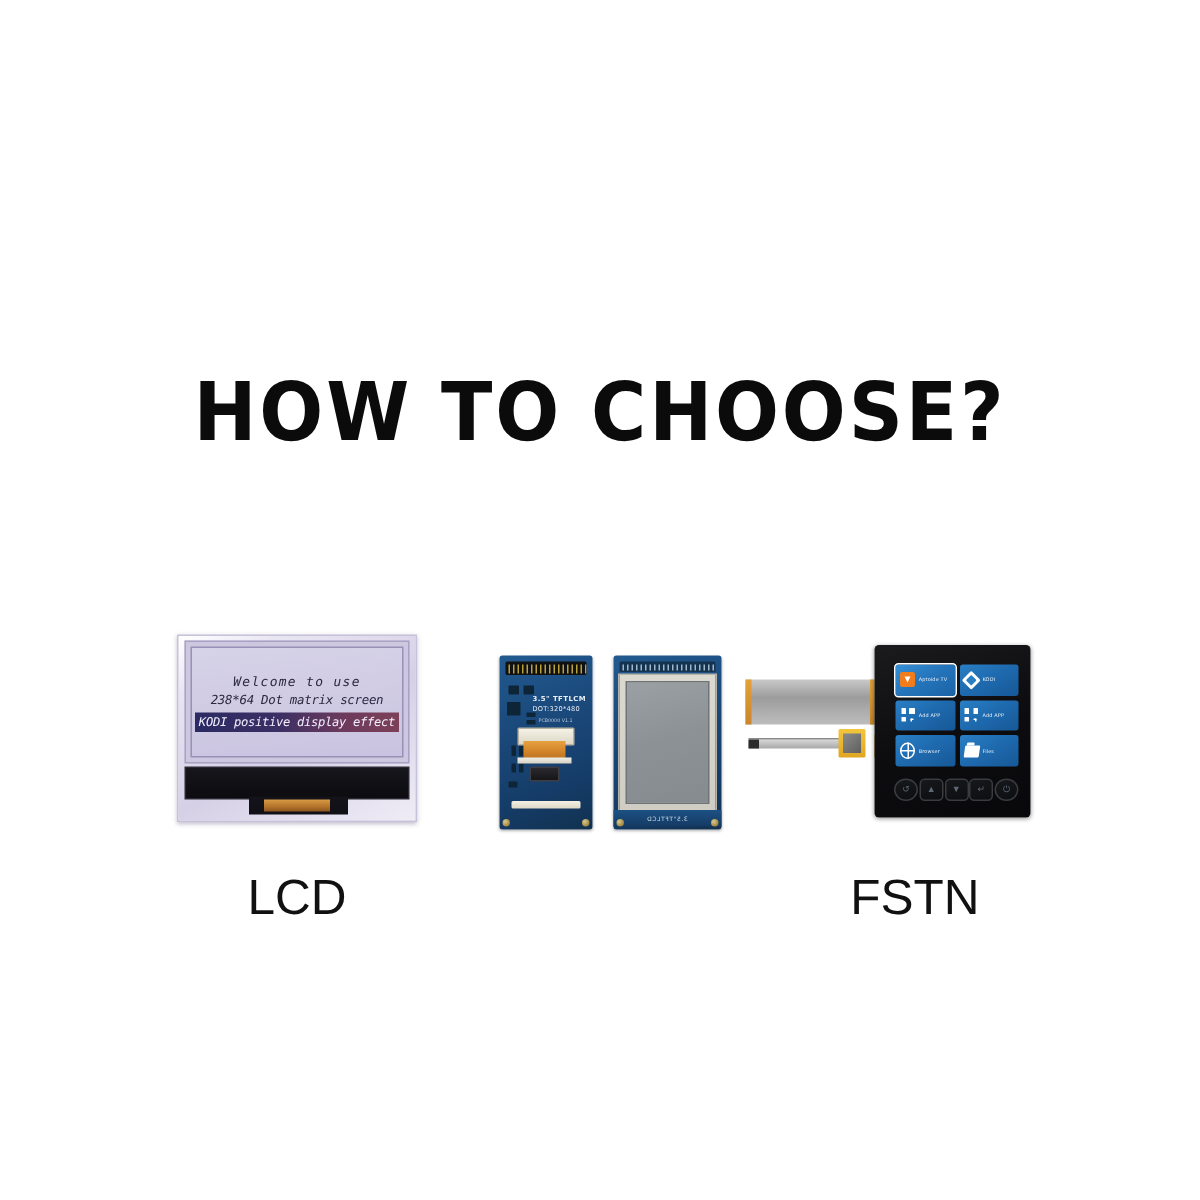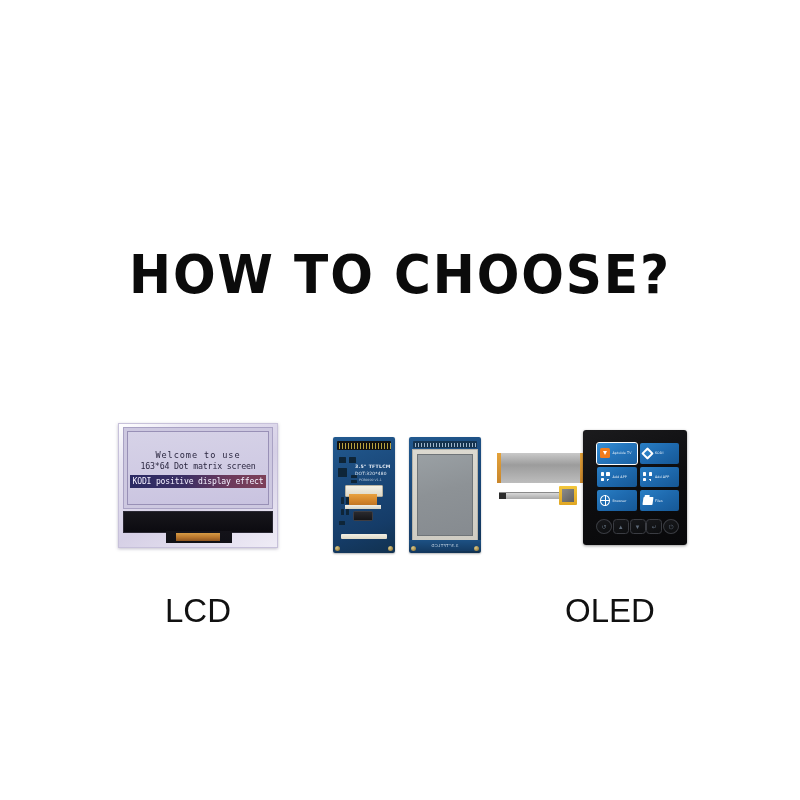--- a/index.html
+++ b/index.html
@@ -19,21 +19,21 @@
     letter-spacing:2px;
     color:#0b0b0b;
     transform:scaleX(0.93);
     white-space:nowrap;
   }
 
   
   #row{position:absolute;left:0;top:415px;width:800px;height:150px;}
 
   
-  #lcd{position:absolute;left:118px;top:8px;width:160px;height:125px;}
+  #lcd{position:absolute;left:118px;top:8px;width:160px;height:125px;font-style:italic;}
   #lcd-bezel{
     position:absolute;inset:0;
     background:linear-gradient(150deg,#ffffff 0%,#e9e6f3 18%,#d6d0e6 55%,#efecf6 100%);
     border:1px solid #c7c1da;
     box-shadow:0 1px 3px rgba(80,70,110,.35);
   }
   #lcd-inner{
     position:absolute;left:5px;top:4px;right:5px;height:82px;
     background:#cdc8e0;
     border:1px solid #a9a2c4;
@@ -293,21 +293,21 @@
   .obtn{
     width:14px;height:13px;border-radius:3.5px;
     border:1px solid #3a3c42;
     background:linear-gradient(160deg,#17181b 0%,#0d0e10 100%);
     display:flex;align-items:center;justify-content:center;
     color:#5d6977;font-size:6px;line-height:1;
   }
   .obtn.round{border-radius:50%;}
 
   
-  #captions{position:absolute;left:0;top:592px;width:754px;height:50px;}
+  #captions{position:absolute;left:0;top:579px;width:754px;height:50px;}
   .caption{
     position:absolute;top:0;
     font-family:"Liberation Sans", sans-serif;
     font-size:33px;color:#111111;
     text-align:center;white-space:nowrap;
   }
   #cap-lcd{left:128px;width:140px;}
   #cap-tft{left:337px;width:140px;}
   #cap-oled{left:540px;width:140px;}
 </style>
@@ -316,21 +316,21 @@
 
 <div id="title">HOW TO CHOOSE?</div>
 
 <div id="row">
 
   <div id="lcd">
     <div id="lcd-bezel"></div>
     <div id="lcd-inner">
       <div id="lcd-screen">
         <div class="lcd-line l1">Welcome to use</div>
-        <div class="lcd-line l2">163*64 Dot matrix screen</div>
+        <div class="lcd-line l2">238*64 Dot matrix screen</div>
         <div class="lcd-line inverted">KODI positive display effect</div>
       </div>
     </div>
     <div id="lcd-lower"></div>
     <div id="lcd-flex">
       <div id="lcd-flex-gold"></div>
     </div>
   </div>
 
   <div id="tft">
@@ -496,14 +496,14 @@
         <div class="obtn round">
           <span>⏻</span>
         </div>
       </div>
     </div>
   </div>
 </div>
 
 <div id="captions">
   <div class="caption" id="cap-lcd">LCD</div>
-  <div class="caption" id="cap-oled">OLED</div>
+  <div class="caption" id="cap-oled">FSTN</div>
 </div>
 
 </body></html>

